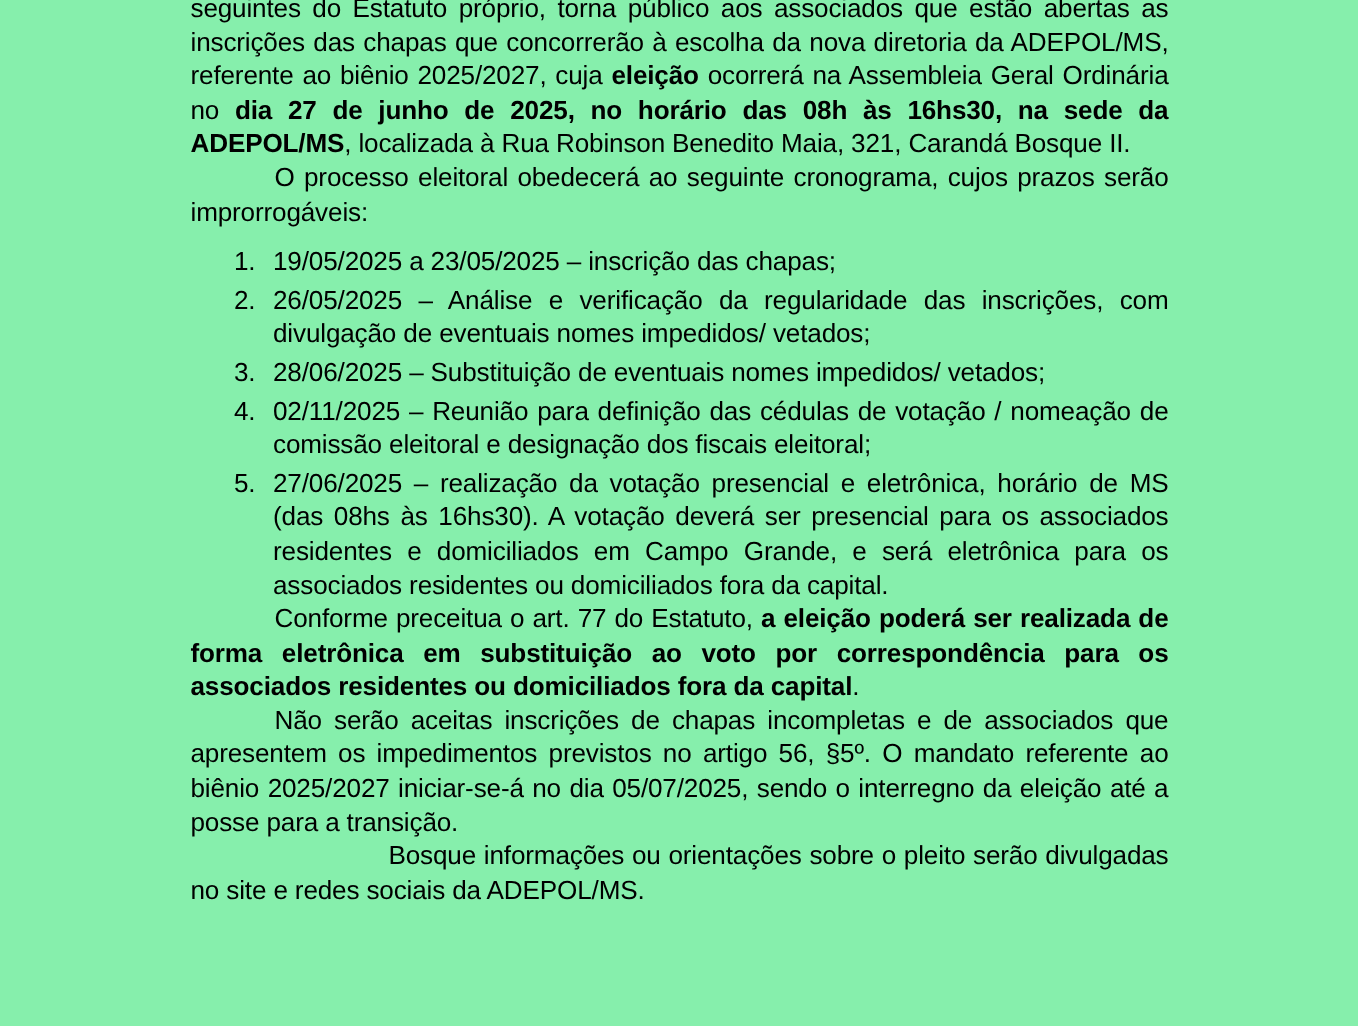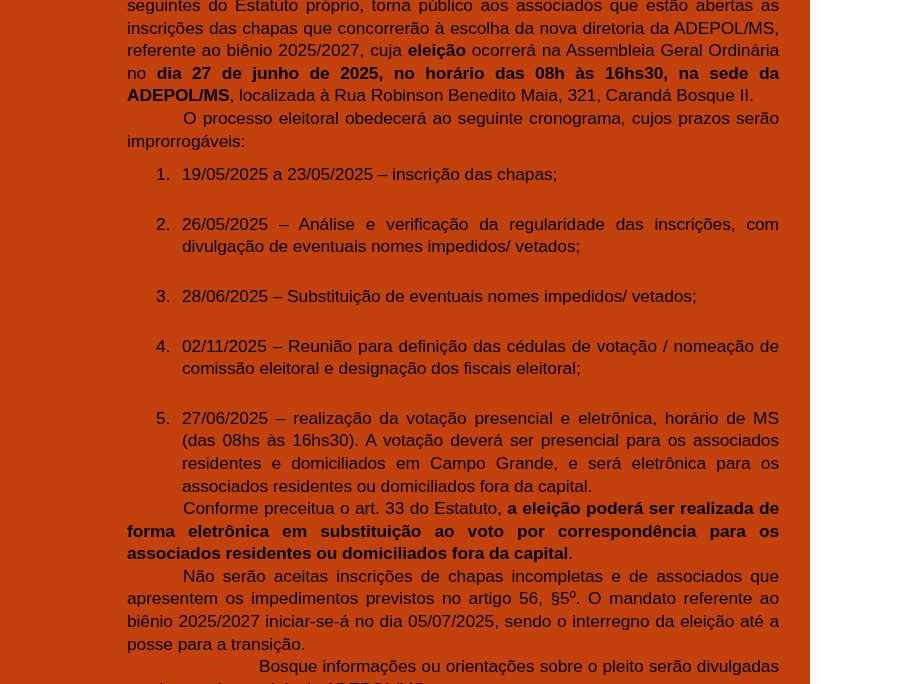--- a/index.html
+++ b/index.html
@@ -9,23 +9,23 @@
   }
   body {
     width: 905px;
     height: 684px;
     overflow: hidden;
     font-family: "Liberation Sans", sans-serif;
     color: #000000;
   }
   .page {
     position: relative;
-    width: 810px;
+    width: 905px;
     height: 684px;
-    background: #c2410c;
+    background: #86efac;
   }
   .doc-body {
     position: absolute;
     left: 127px;
     top: -6px;
     width: 652px;
   }
   p.para {
     margin: 0;
     font-size: 17.4px;
@@ -53,21 +53,21 @@
   }
   ol.schedule > li {
     position: relative;
     counter-increment: sched;
     padding-left: 55px;
     font-size: 17.4px;
     line-height: 22.6px;
     text-align: justify;
     text-align-last: left;
     letter-spacing: -0.1px;
-    margin-top: 27px;
+    margin-top: 3px;
   }
   ol.schedule > li:first-child { margin-top: 11px; }
   ol.schedule > li::before {
     content: counter(sched) ".";
     position: absolute;
     left: 29px;
     top: 0;
     font-size: 17.4px;
     line-height: 22.6px;
     letter-spacing: -0.1px;
@@ -85,20 +85,20 @@
     <p class="para just-all indent-md gap-before-22">O processo eleitoral obedecerá ao seguinte cronograma, cujos prazos serão improrrogáveis:</p>
 
     <ol class="schedule list-block">
       <li><span>19/05/2025 a 23/05/2025 – inscrição das chapas;</span></li>
       <li><span>26/05/2025 – Análise e verificação da regularidade das inscrições, com divulgação de eventuais nomes impedidos/ vetados;</span></li>
       <li><span>28/06/2025 – Substituição de eventuais nomes impedidos/ vetados;</span></li>
       <li><span>02/11/2025 – Reunião para definição das cédulas de votação / nomeação de comissão eleitoral e designação dos fiscais eleitoral;</span></li>
       <li><span>27/06/2025 – realização da votação presencial e eletrônica, horário de MS (das 08hs às 16hs30). A votação deverá ser presencial para os associados residentes e domiciliados em Campo Grande, e será eletrônica para os associados residentes ou domiciliados fora da capital.</span></li>
     </ol>
 
-    <p class="para just-all indent-md gap-before-20"><span>Conforme preceitua o art. 33 do Estatuto, </span><b>a eleição poderá ser realizada de forma eletrônica em substituição ao voto por correspondência para os associados residentes ou domiciliados fora da capital</b><span>.</span></p>
+    <p class="para just-all indent-md gap-before-20"><span>Conforme preceitua o art. 77 do Estatuto, </span><b>a eleição poderá ser realizada de forma eletrônica em substituição ao voto por correspondência para os associados residentes ou domiciliados fora da capital</b><span>.</span></p>
 
     <p class="para just-all indent-md gap-before-26">Não serão aceitas inscrições de chapas incompletas e de associados que apresentem os impedimentos previstos no artigo 56, §5º. O mandato referente ao biênio 2025/2027 iniciar-se-á no dia 05/07/2025, sendo o interregno da eleição até a posse para a transição.</p>
 
     <p class="para just-all indent-lg gap-before-26">Bosque informações ou orientações sobre o pleito serão divulgadas no site e redes sociais da ADEPOL/MS.</p>
 
   </div>
 </div>
 
 </body></html>

